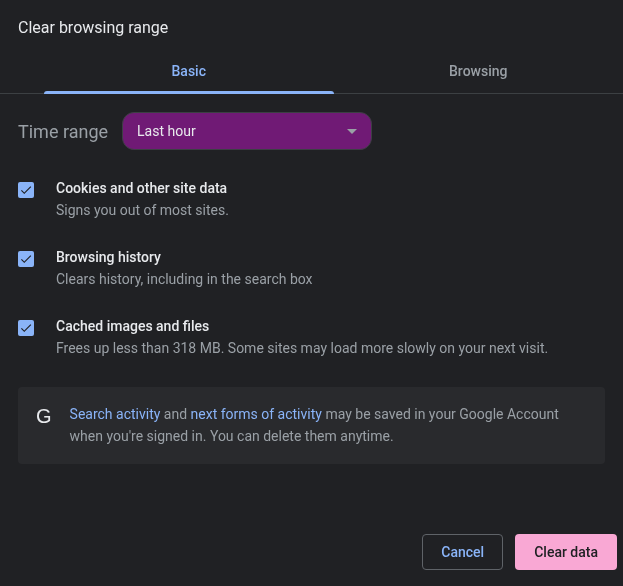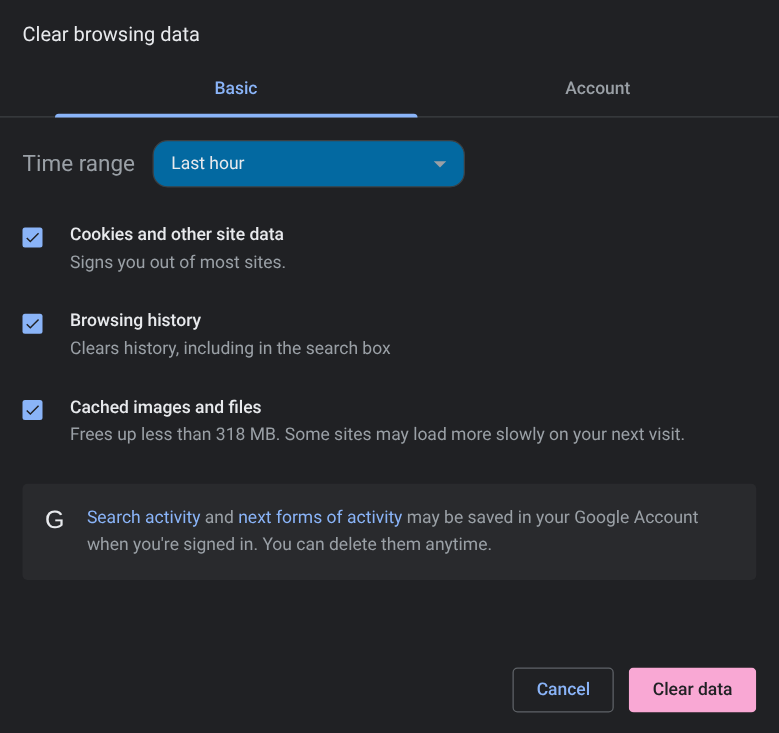--- a/index.html
+++ b/index.html
@@ -51,21 +51,21 @@
       display: flex;
       align-items: center;
       gap: 14px;
       margin-bottom: 30px;
     }
     .time-range-label {
       font-size: 18px;
       color: #9aa0a6;
     }
     .select {
-      background: #0369a1;
+      background: #701a75;
       border: 1px solid #3c4043;
       border-radius: 12px;
       padding: 10px 14px;
       width: 250px;
       display: flex;
       align-items: center;
       justify-content: space-between;
       cursor: pointer;
       color: #e8eaed;
       font-size: 14px;
@@ -132,21 +132,21 @@
       line-height: 1.6;
     }
     .info-text .link {
       color: #8ab4f8;
       cursor: pointer;
     }
     .footer {
       position: absolute;
       bottom: 0;
       left: 0; right: 0;
-      padding: 16px 18px;
+      padding: 16px 6px;
       display: flex;
       justify-content: flex-end;
       gap: 12px;
     }
     .btn {
       padding: 9px 18px;
       font-size: 14px;
       font-weight: 500;
       border-radius: 4px;
       cursor: pointer;
@@ -158,25 +158,25 @@
       border: 1px solid #5f6368;
     }
     .btn-primary {
       background: #f9a8d4;
       color: #202124;
     }
   </style>
 </head>
 <body>
 
-<div class="dialog-title">Clear browsing data</div>
+<div class="dialog-title">Clear browsing range</div>
 
 <div class="tabs">
   <div class="tab active">Basic</div>
-  <div class="tab">Account</div>
+  <div class="tab">Browsing</div>
 </div>
 
 <div class="content">
 
   <div class="time-range-row">
     <div class="time-range-label">Time range</div>
     <div class="select">
       <span>Last hour</span>
       <span class="chev"></span>
     </div>

